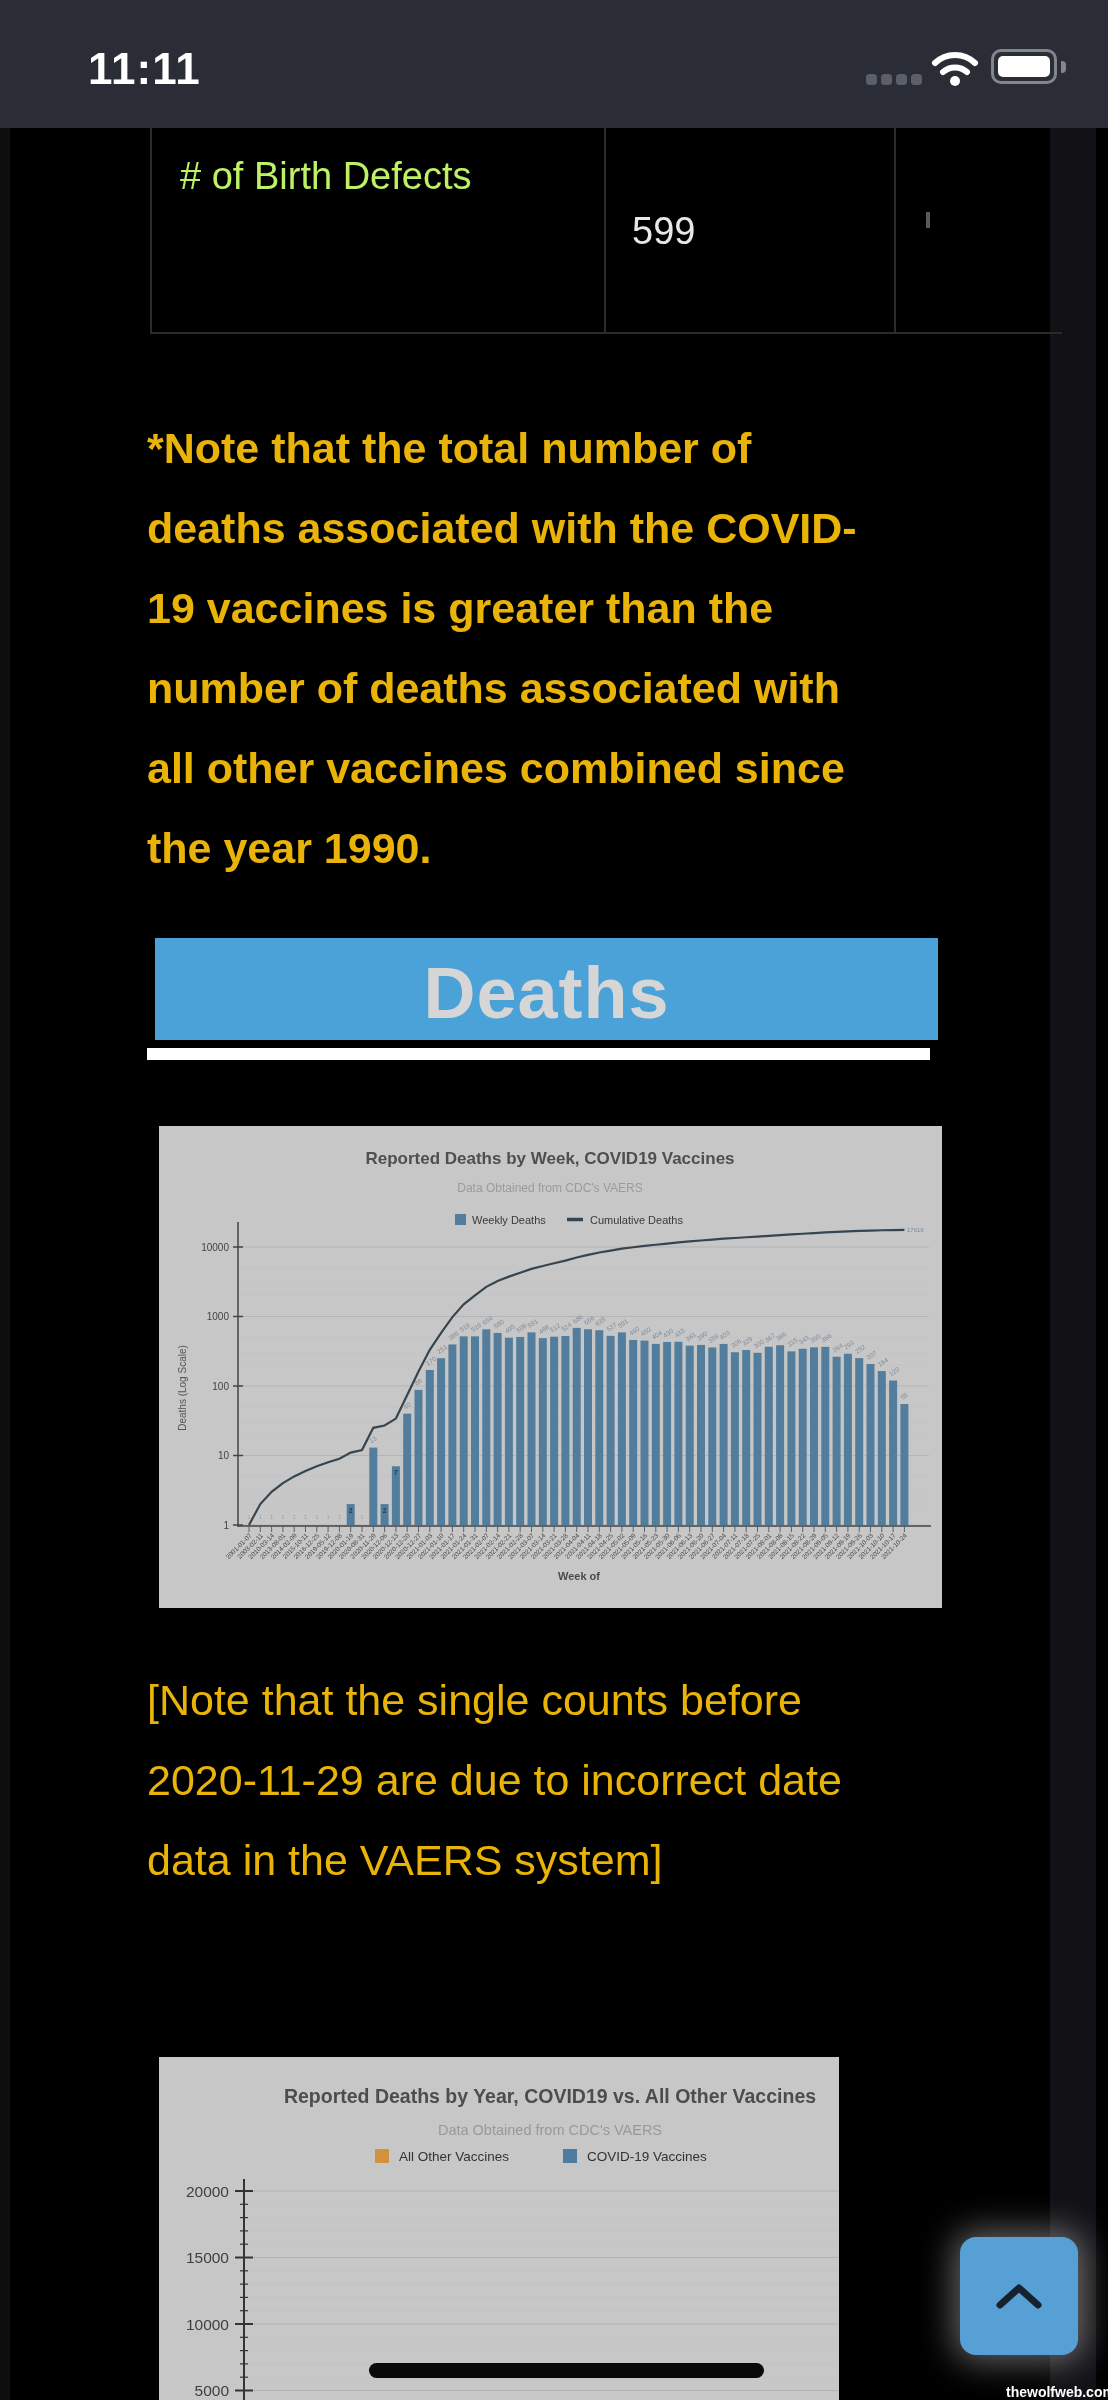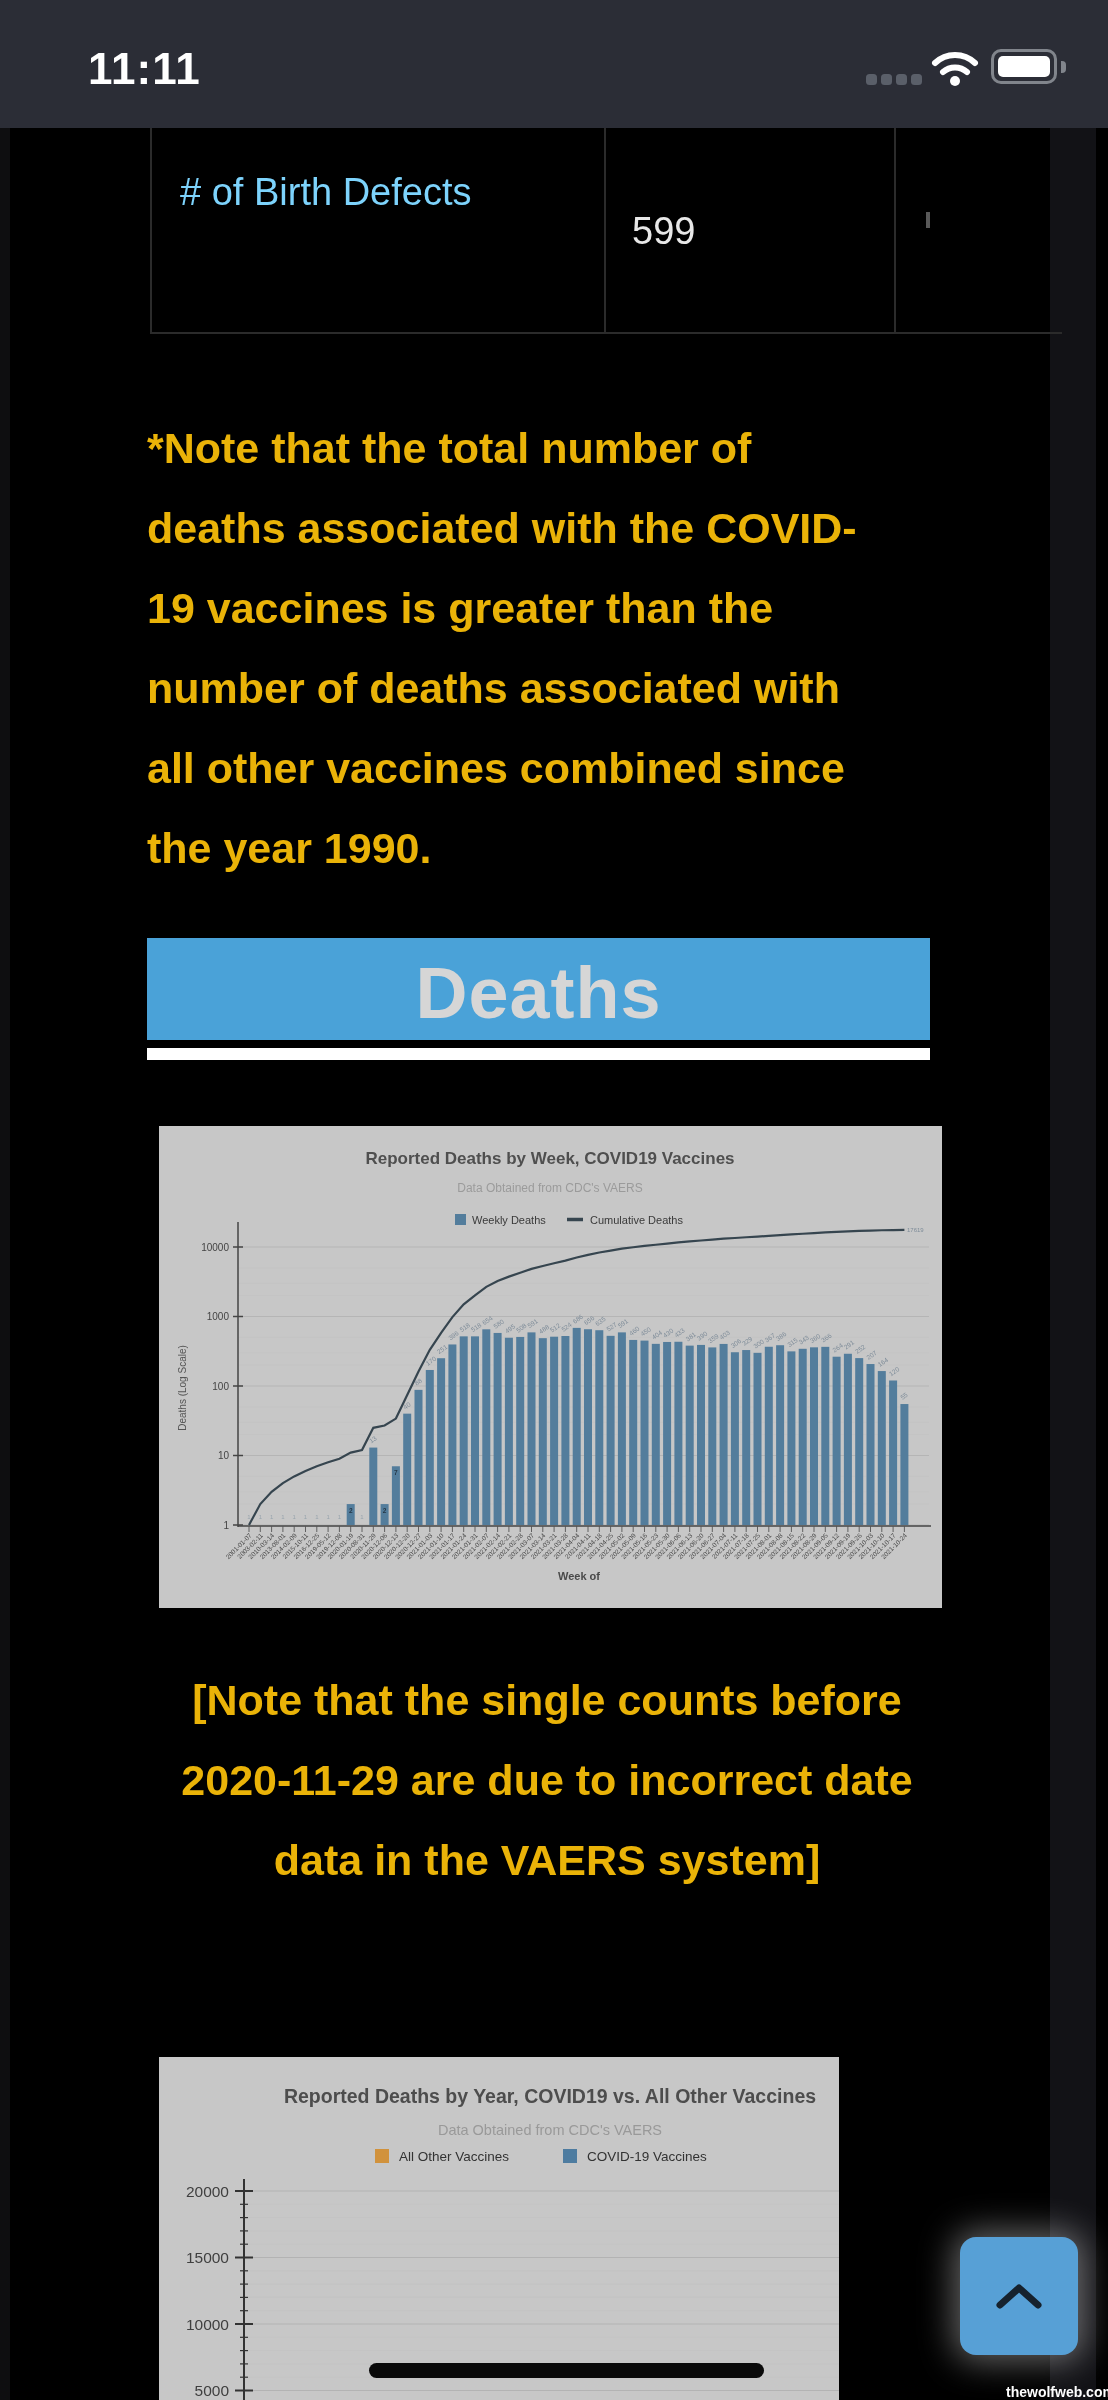--- a/index.html
+++ b/index.html
@@ -17,29 +17,29 @@
   #battnub{left:1061px;top:61px;width:5px;height:12px;background:#81858c;border-radius:0 4px 4px 0;}
   
   #lstrip{left:0;top:128px;width:10px;height:2272px;background:#0e0e10;}
   #rstrip{left:1050px;top:128px;width:46px;height:2272px;background:#121216;}
   
   .tborder{background:#2b2b2b;}
   #tb-v1{left:150px;top:128px;width:2px;height:206px;}
   #tb-v2{left:604px;top:128px;width:2px;height:206px;}
   #tb-v3{left:894px;top:128px;width:2px;height:206px;}
   #tb-h1{left:150px;top:332px;width:912px;height:2px;}
-  #cell1{left:180px;top:152px;width:410px;font-size:38px;line-height:80px;color:#7dd3fc;}
+  #cell1{left:180px;top:136px;width:410px;font-size:38px;line-height:80px;color:#bef264;}
   #cell2{left:632px;top:210px;font-size:38px;color:#e8e8e8;}
   #cell3frag{left:926px;top:212px;width:4px;height:16px;background:#777;opacity:.75;}
   
   .rednote{left:147px;width:800px;color:#eab308;line-height:80px;}
   #note-top{top:408px;font-size:43px;font-weight:bold;}
-  #note-bottom{top:1660px;font-size:43px;font-weight:bold;text-align:center;}
-  
-  #banner{left:147px;top:938px;width:783px;height:102px;background:#4aa2d8;text-align:center;}
+  #note-bottom{top:1660px;font-size:43px;font-weight:normal;}
+  
+  #banner{left:155px;top:938px;width:783px;height:102px;background:#4aa2d8;text-align:center;}
   #banner .lbl{font-size:72px;font-weight:bold;color:#d6d6d6;line-height:110px;letter-spacing:1px;}
   #banner-underline{left:147px;top:1048px;width:783px;height:12px;background:#fff;}
   
   .chartbox{background:#c7c7c7;overflow:hidden;margin-left:12px;}
   #chart1{left:147px;top:1126px;width:783px;height:482px;}
   #chart2{left:147px;top:2057px;width:680px;height:343px;}
   
   #scrolltop{left:960px;top:2237px;width:118px;height:118px;border-radius:16px;background:#57a0d6;
              box-shadow:0 0 34px 6px rgba(255,255,255,0.4);display:flex;align-items:center;justify-content:center;cursor:pointer;}
   

